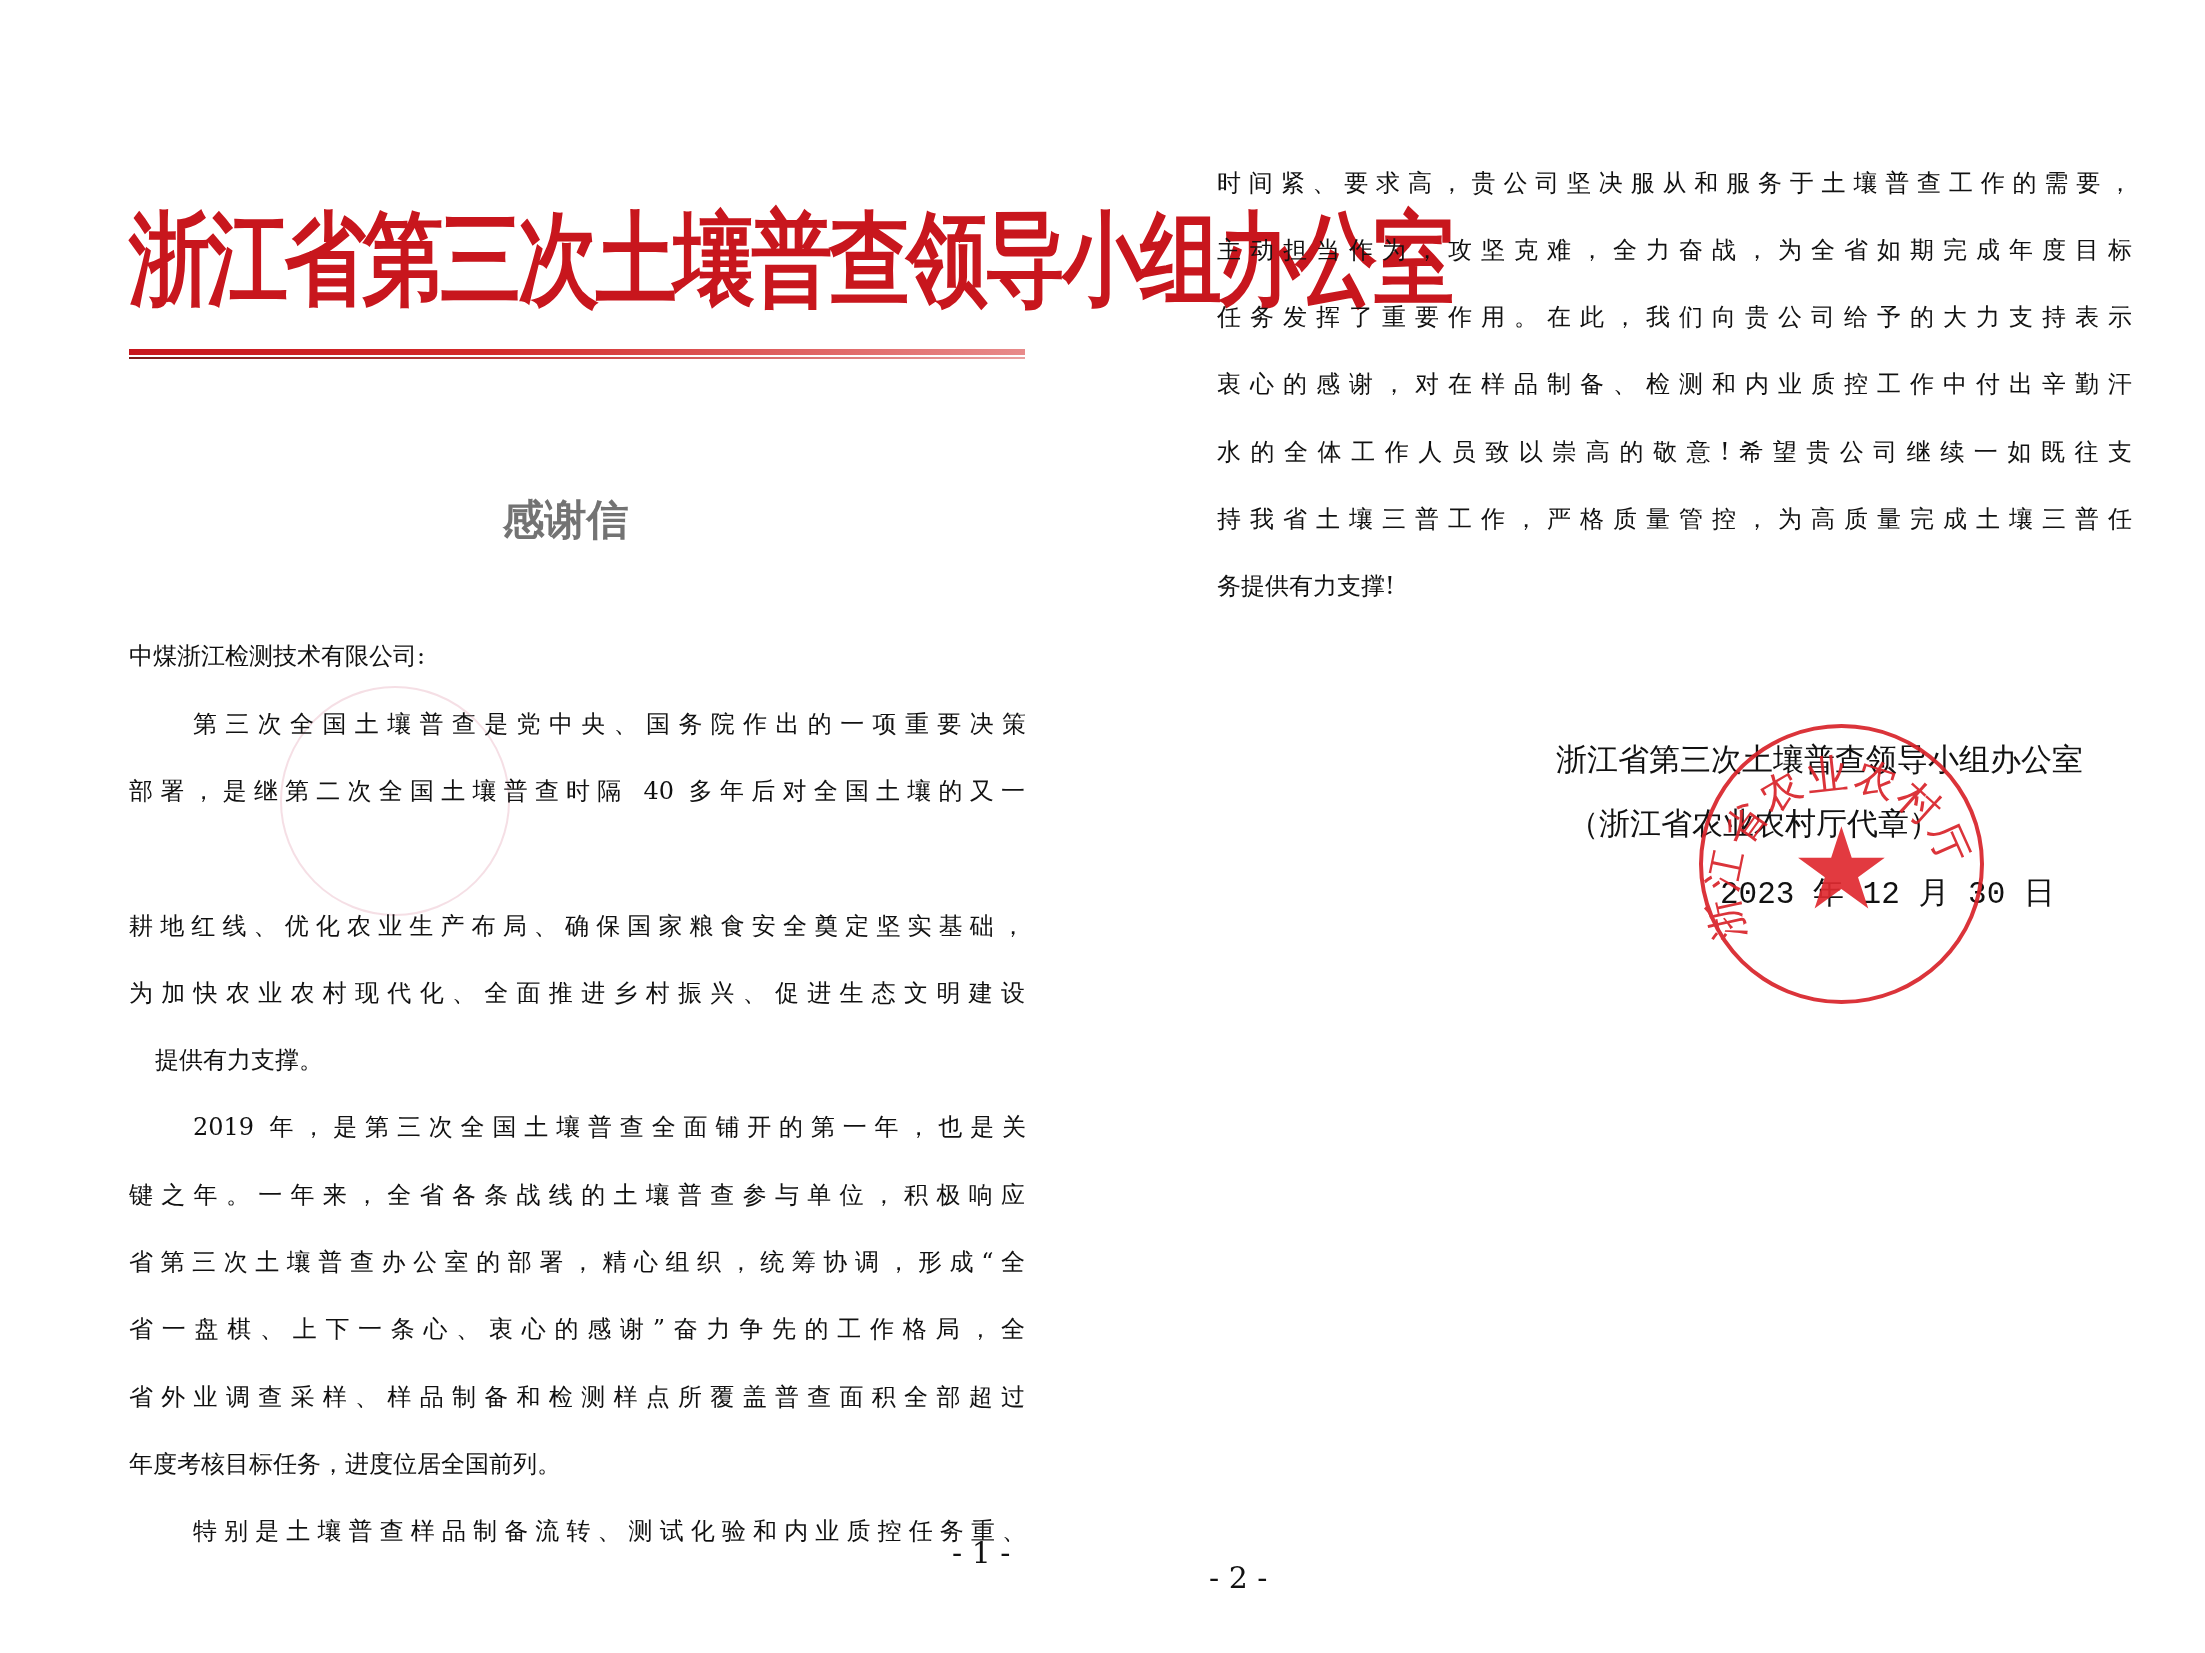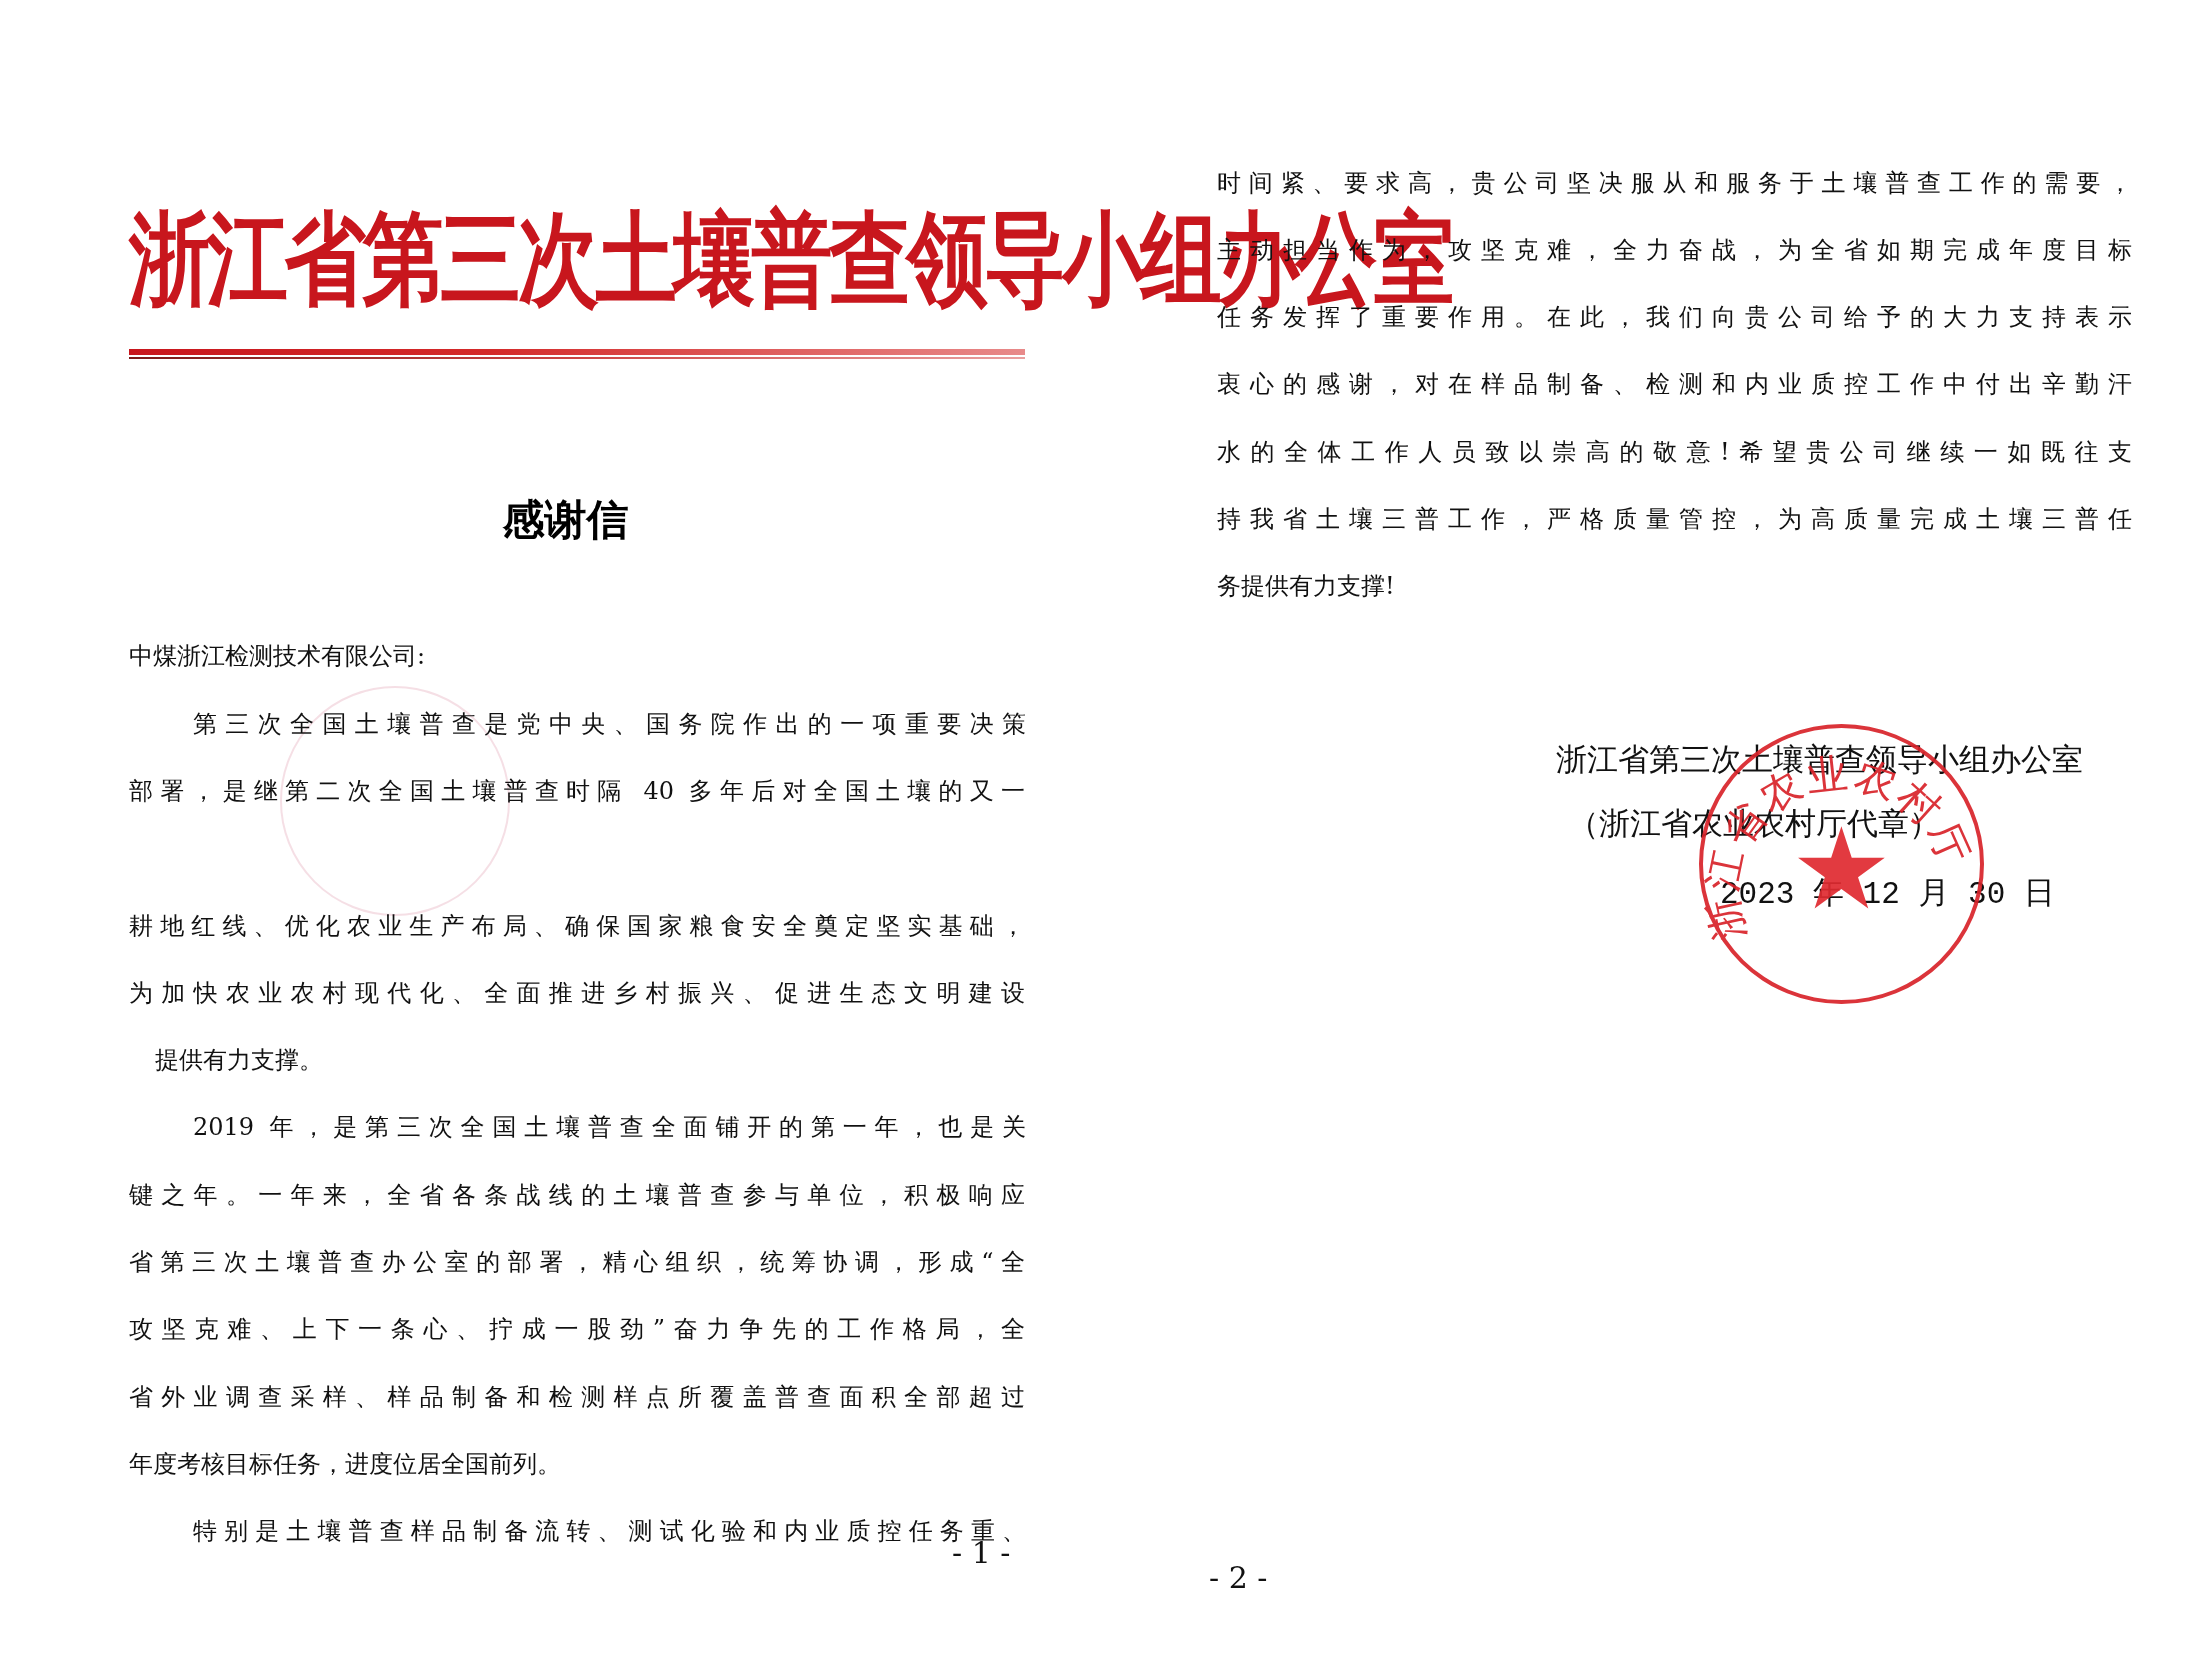--- a/index.html
+++ b/index.html
@@ -19,21 +19,21 @@
     transform:scaleY(1.25); transform-origin:left center;
   }
   .rule-thick { position:absolute; left:129px; top:349px; width:896px; height:6px;
     background:linear-gradient(90deg,#c8161d 0%,#d42a2a 40%,#e88a8a 100%); }
   .rule-thin { position:absolute; left:129px; top:357px; width:896px; height:1.6px;
     background:linear-gradient(90deg,#7a1a1a 0%,#c44 50%,#e9a0a0 100%); }
 
   .letter-title {
     position:absolute; left:0; width:1131px; top:493px; text-align:center;
     font-family:"DejaVu Sans", "Liberation Sans", sans-serif; font-weight:bold;
-    font-size:42px; line-height:54px; color:#000000;
+    font-size:42px; line-height:54px; color:#737373;
   }
 
   .line {
     position:absolute; white-space:nowrap;
     font-size:24px; line-height:43px; color:#111;
     text-align:justify; text-align-last:justify;
   }
   .p1 .line { left:129px; width:896px; }
   .p1 .line.indent { left:193px; width:833px; }
   .p1 .line.last { text-align-last:left; }
@@ -77,21 +77,21 @@
 
   <div class="line indent" style="top:703px;">第三次全国土壤普查是党中央、国务院作出的一项重要决策</div>
   <div class="line" style="top:770px;">部署，是继第二次全国土壤普查时隔 40 多年后对全国土壤的又一</div>
   <div class="line" style="top:905px;">耕地红线、优化农业生产布局、确保国家粮食安全奠定坚实基础，</div>
   <div class="line" style="top:972px;">为加快农业农村现代化、全面推进乡村振兴、促进生态文明建设</div>
   <div class="line last" style="top:1039px;margin-left:26px;">提供有力支撑。</div>
 
   <div class="line indent" style="top:1106px;">2019 年，是第三次全国土壤普查全面铺开的第一年，也是关</div>
   <div class="line" style="top:1241px;">省第三次土壤普查办公室的部署，精心组织，统筹协调，形成“全</div>
   <div class="line" style="top:1174px;">键之年。一年来，全省各条战线的土壤普查参与单位，积极响应</div>
-  <div class="line" style="top:1308px;">攻坚克难、上下一条心、拧成一股劲”奋力争先的工作格局，全</div>
+  <div class="line" style="top:1308px;">省一盘棋、上下一条心、衷心的感谢”奋力争先的工作格局，全</div>
   <div class="line" style="top:1376px;">省外业调查采样、样品制备和检测样点所覆盖普查面积全部超过</div>
   <div class="line last" style="top:1443px;">年度考核目标任务，进度位居全国前列。</div>
 
   <div class="line indent" style="top:1510px;">特别是土壤普查样品制备流转、测试化验和内业质控任务重、</div>
 
   <div class="page-num" style="left:952px; top:1534px;">- 1 -</div>
 </div>
 
 <div id="page2" class="page p2"></div>
 

